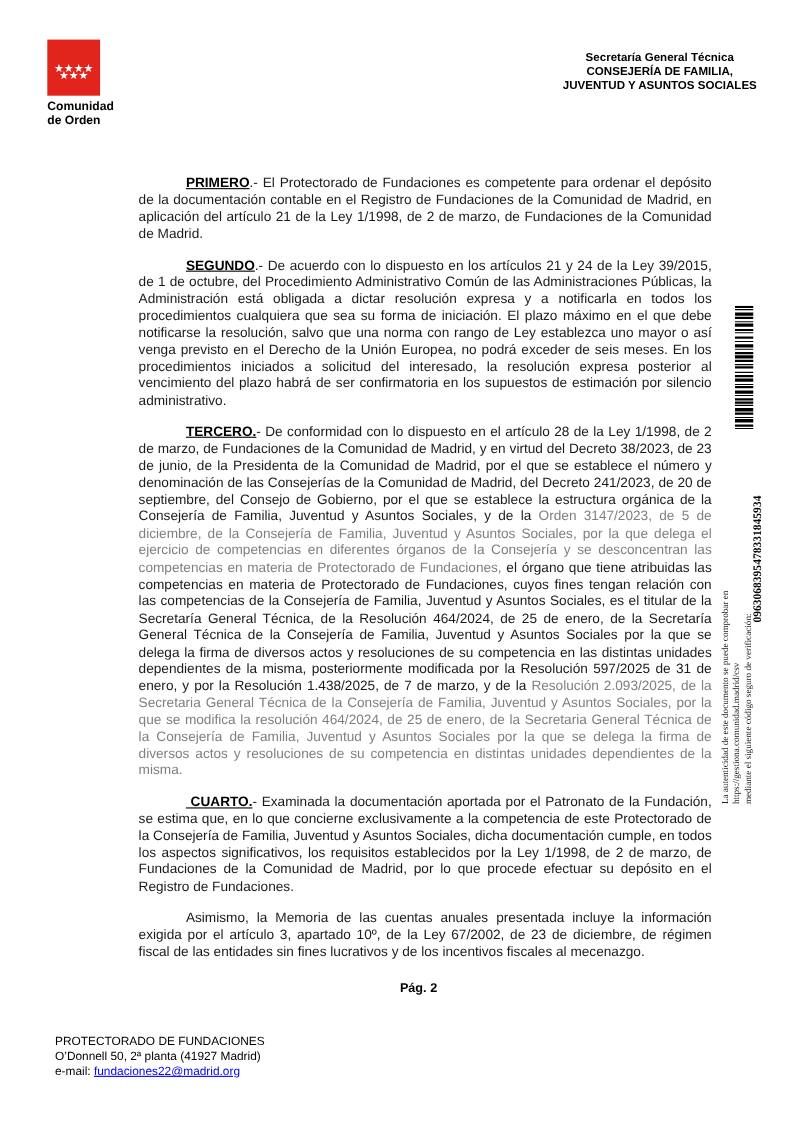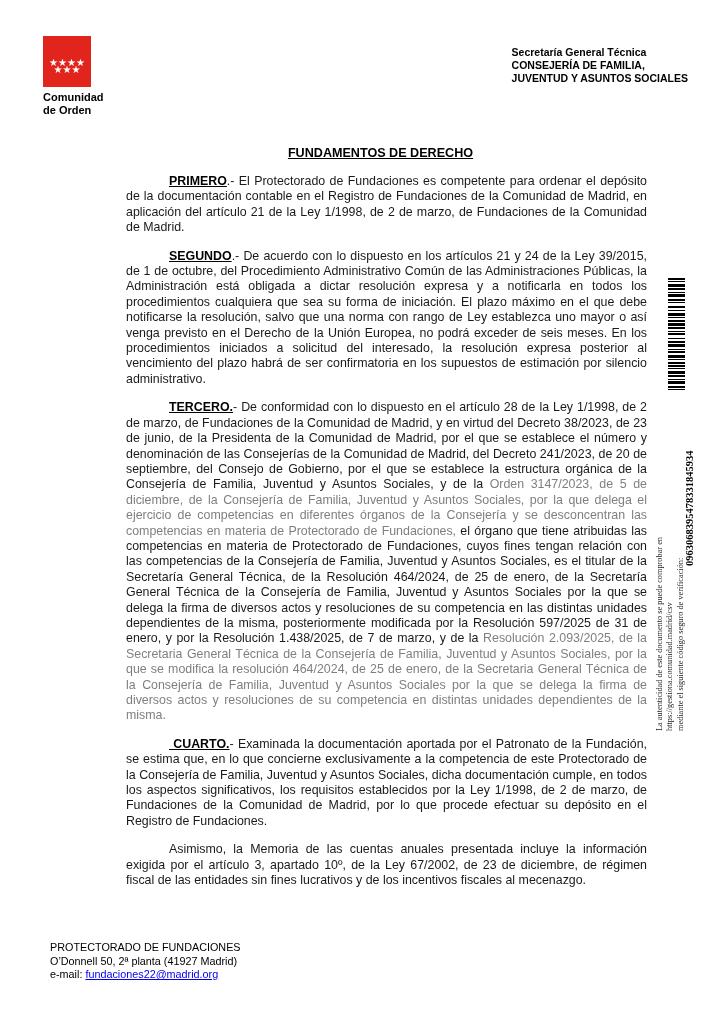--- a/index.html
+++ b/index.html
@@ -12,21 +12,21 @@
   .logo{position:absolute;left:43px;top:36px;width:80px;}
   .logo-square{
     width:48px;height:51px;background:#e1251c;
     display:flex;flex-direction:column;justify-content:center;align-items:center;
     box-sizing:border-box;padding-top:10px;
   }
   .star-row{color:#fff;font-size:10px;line-height:8px;font-family:"DejaVu Sans", sans-serif;letter-spacing:0px;white-space:nowrap;}
   .star-row.r2{margin-top:-1px;}
   .logo-name{font-weight:bold;font-size:11px;line-height:12.5px;margin-top:4px;color:#000;}
   .header-right{
-    position:absolute;right:40px;top:46px;text-align:left;
+    position:absolute;right:40px;top:46px;text-align:center;
     font-weight:bold;font-size:10.5px;line-height:13px;color:#000;
   }
 
   
   .doc{position:absolute;left:114px;top:146px;width:533px;}
   .doc-title{
     text-align:center;font-weight:bold;font-size:12.6px;line-height:15px;
     text-decoration:underline;color:#000;text-indent:0;
   }
   .para{
@@ -70,28 +70,28 @@
   </div>
 </div>
 
 <div class="header-right">
     <div>Secretaría General Técnica</div>
     <div>CONSEJERÍA DE FAMILIA,</div>
     <div>JUVENTUD Y ASUNTOS SOCIALES</div>
   </div>
 
 <div class="doc">
-  <div class="doc-title">FUNDAMENTOS DE DERECHO</div>
   <div>
       <p class="para"><span class="seg-label">PRIMERO</span><span>.- El Protectorado de Fundaciones es competente para ordenar el depósito de la documentación contable en el Registro de Fundaciones de la Comunidad de Madrid, en aplicación del artículo 21 de la Ley 1/1998, de 2 de marzo, de Fundaciones de la Comunidad de Madrid.</span></p>
       <p class="para"><span class="seg-label">SEGUNDO</span><span>.- De acuerdo con lo dispuesto en los artículos 21 y 24 de la Ley 39/2015, de 1 de octubre, del Procedimiento Administrativo Común de las Administraciones Públicas, la Administración está obligada a dictar resolución expresa y a notificarla en todos los procedimientos cualquiera que sea su forma de iniciación. El plazo máximo en el que debe notificarse la resolución, salvo que una norma con rango de Ley establezca uno mayor o así venga previsto en el Derecho de la Unión Europea, no podrá exceder de seis meses. En los procedimientos iniciados a solicitud del interesado, la resolución expresa posterior al vencimiento del plazo habrá de ser confirmatoria en los supuestos de estimación por silencio administrativo.</span></p>
       <p class="para"><span class="seg-label">TERCERO.</span><span>- De conformidad con lo dispuesto en el artículo 28  de la Ley 1/1998, de 2 de marzo, de Fundaciones de la Comunidad de Madrid, y en virtud del Decreto 38/2023, de 23 de junio, de la Presidenta de la Comunidad de Madrid, por el que se establece el número y denominación de las Consejerías de la Comunidad de Madrid, del Decreto 241/2023, de 20 de septiembre, del Consejo de Gobierno, por el que se establece la estructura orgánica de la Consejería de Familia, Juventud y Asuntos Sociales, y de la </span><span class="seg-gray">Orden 3147/2023, de 5 de diciembre, de la Consejería de Familia, Juventud y Asuntos Sociales, por la que delega el ejercicio de competencias en diferentes órganos de la Consejería y se desconcentran las competencias en materia de Protectorado de Fundaciones, </span><span>el órgano que tiene atribuidas las competencias en materia de Protectorado de Fundaciones, cuyos fines tengan relación con las competencias de la Consejería de Familia, Juventud y Asuntos Sociales, es el titular de la Secretaría General Técnica, de la Resolución 464/2024, de 25 de enero, de la Secretaría General Técnica de la Consejería de Familia, Juventud y Asuntos Sociales por la que se delega la firma de diversos actos y resoluciones de su competencia en las distintas unidades dependientes de la misma, posteriormente modificada por la Resolución 597/2025 de 31 de enero, y por la Resolución 1.438/2025, de 7 de marzo, y de la  </span><span class="seg-gray">Resolución 2.093/2025, de la Secretaria General Técnica de la Consejería de Familia, Juventud y Asuntos Sociales, por la que se modifica la resolución 464/2024, de 25 de enero, de la Secretaria General Técnica de la Consejería de Familia, Juventud y Asuntos Sociales por la que se delega la firma de diversos actos y resoluciones de su competencia en distintas unidades dependientes de la misma.</span></p>
       <p class="para"><span class="seg-label">&nbsp;CUARTO.</span><span>- Examinada la documentación aportada por el Patronato de la Fundación, se estima que, en lo que concierne exclusivamente a la competencia de este Protectorado de la Consejería de Familia, Juventud y Asuntos Sociales, dicha documentación cumple, en todos los aspectos significativos, los requisitos establecidos por la Ley 1/1998, de 2 de marzo, de Fundaciones de la Comunidad de Madrid, por lo que procede efectuar su depósito en el Registro de Fundaciones.</span></p>
       <p class="para"><span>Asimismo, la Memoria de las cuentas anuales presentada incluye la información exigida por el artículo 3, apartado 10º, de la Ley 67/2002, de 23 de diciembre, de régimen fiscal de las entidades sin fines lucrativos y de los incentivos fiscales al mecenazgo.</span></p>
     </div>
+  <div class="page-num">Pág. 2</div>
 </div>
 
 <div class="footer">
   <div>PROTECTORADO DE FUNDACIONES</div>
   <div>O’Donnell 50, 2ª planta (41927 Madrid)</div>
   <div><span>e-mail: </span><a href="#">fundaciones22@madrid.org</a></div>
 </div>
 
 <div class="barcode">
   <svg width="17" height="112" viewBox="0 0 17 112" xmlns="http://www.w3.org/2000/svg">

